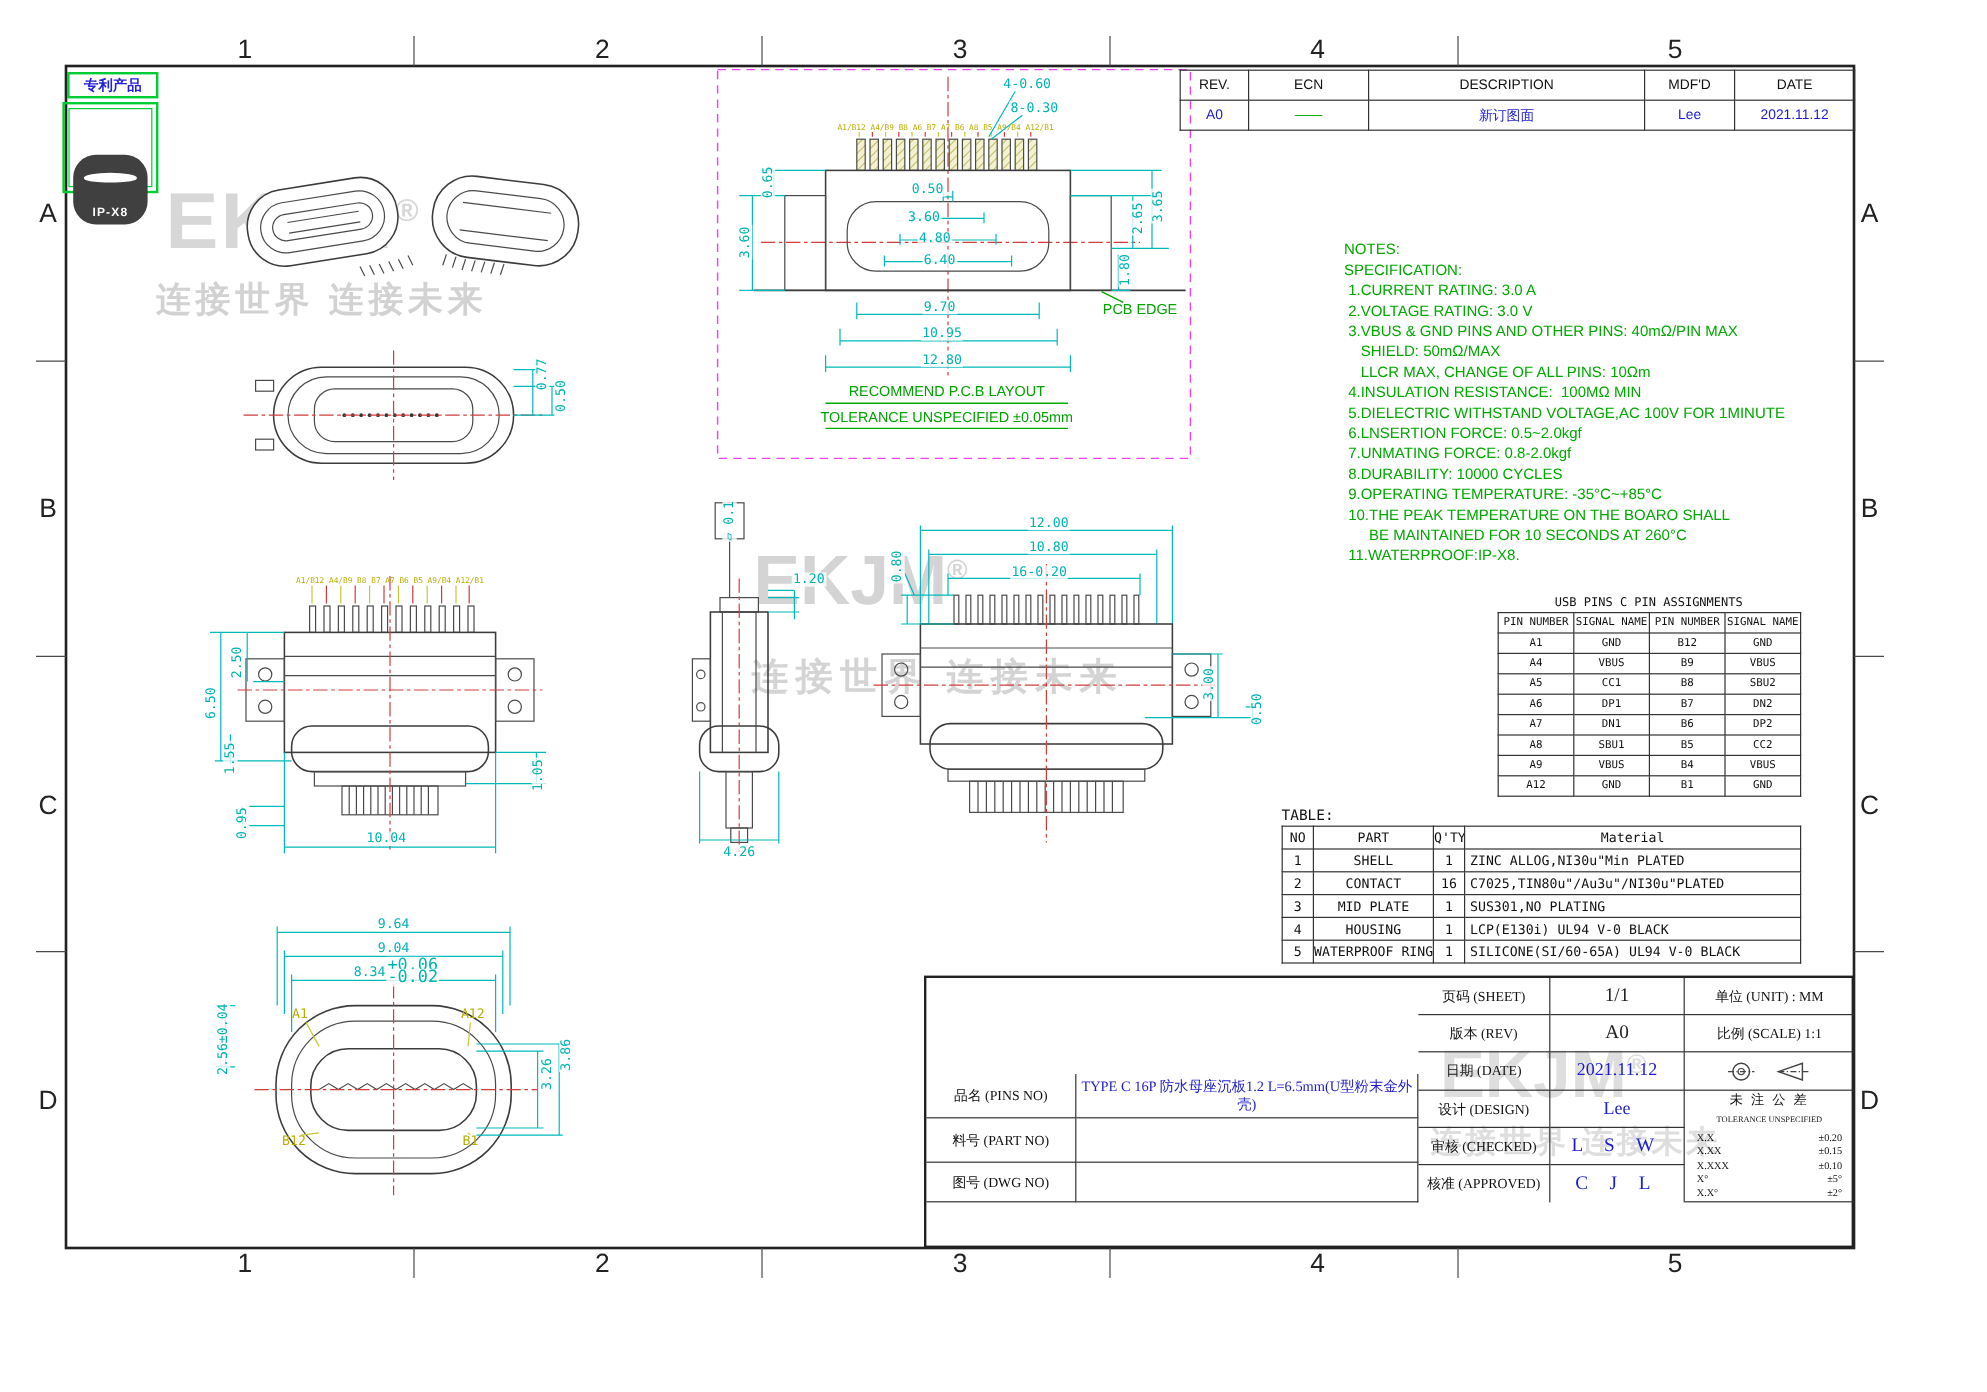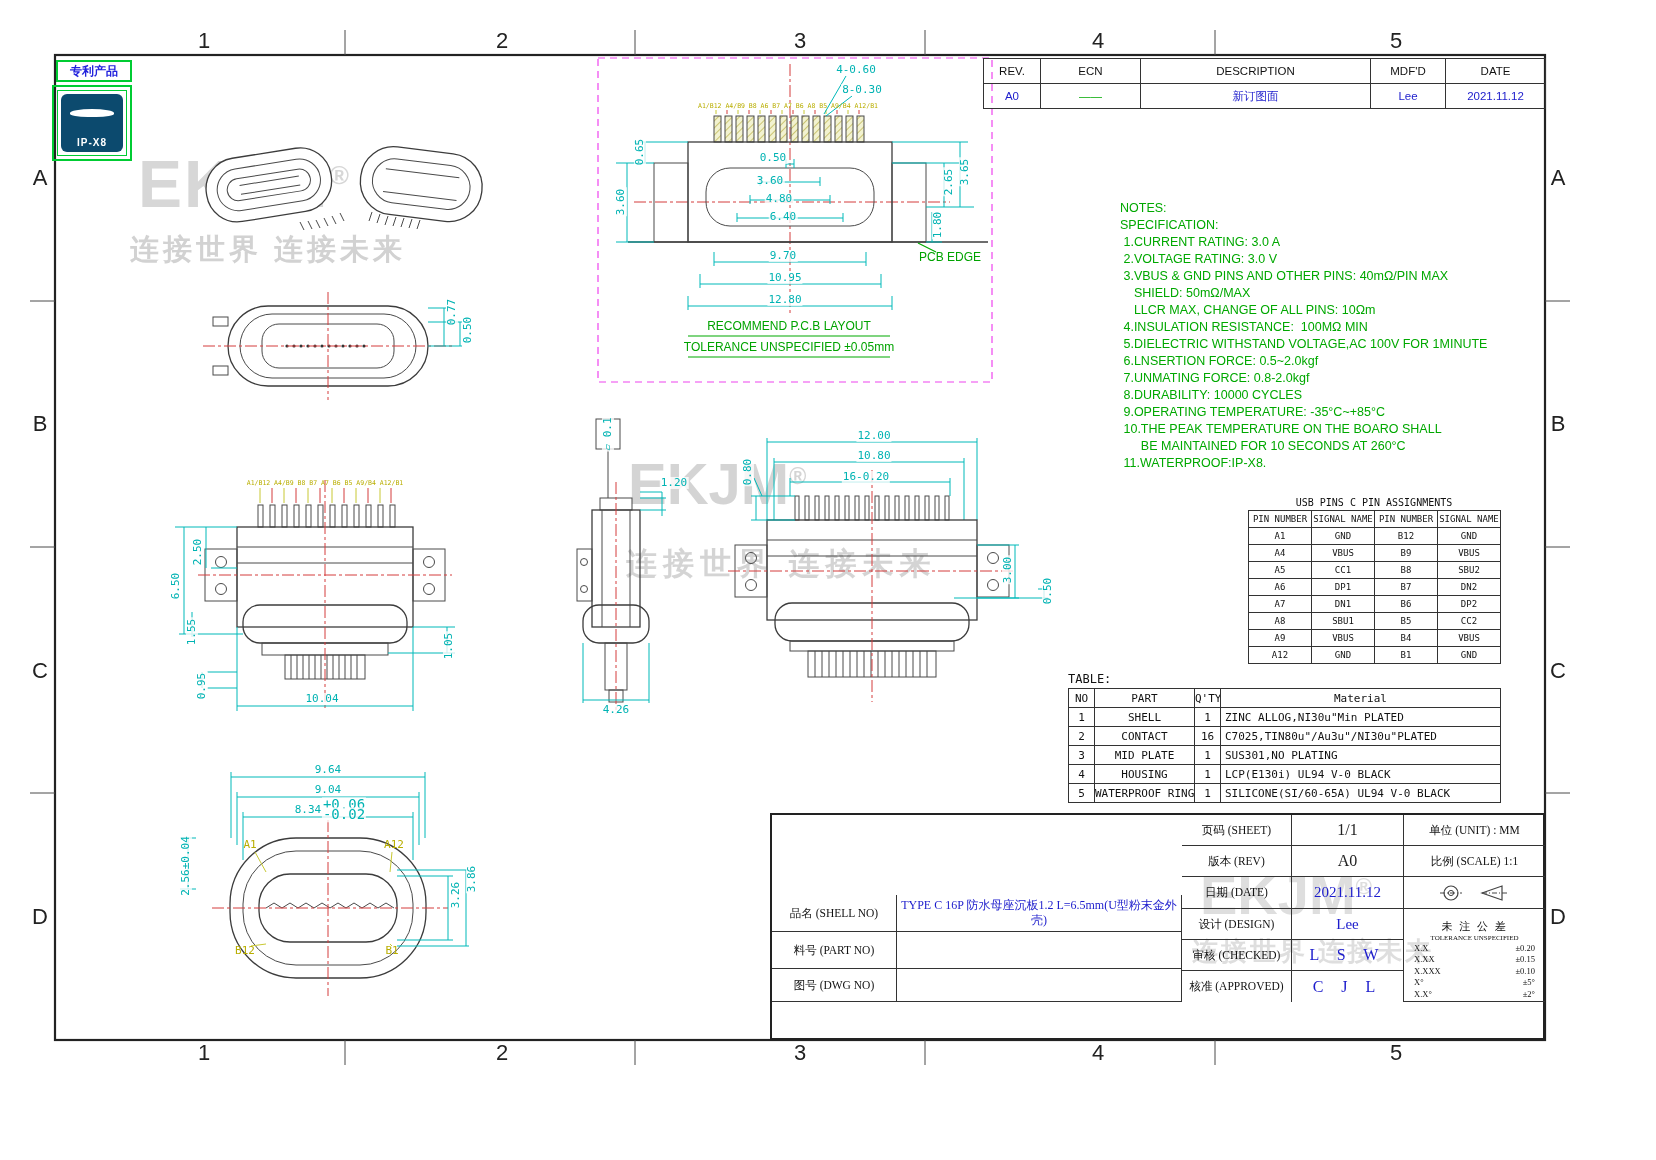--- a/index.html
+++ b/index.html
@@ -21,21 +21,21 @@
   .grid-top,.grid-bottom { position:absolute; left:55px; width:1490px; height:26px; display:flex; justify-content:space-around; align-items:center; }
   .grid-top { top:28px; } .grid-bottom { top:1040px; }
   .grid-left,.grid-right { position:absolute; top:55px; height:985px; width:24px; display:flex; flex-direction:column; justify-content:space-around; align-items:center; }
   .grid-left { left:28px; } .grid-right { left:1546px; }
   .gl { font-size:22px; color:#222; }
 
   
   .patent-box { position:absolute; left:56px; top:60px; width:76px; height:22px; border:2px solid #00cc33; color:#2222dd; font-size:12px; font-weight:bold; display:flex; align-items:center; justify-content:center; }
   .ip-box { position:absolute; left:52px; top:85px; width:80px; height:76px; border:2px solid #00cc33; padding:3px; }
   .ip-box .inner { width:100%; height:100%; border:1px solid #00cc33; padding:3px; }
-  .ip-blob { width:100%; height:100%; background:#0c4a6e; border-radius:6px; position:relative; }
+  .ip-blob { width:100%; height:100%; background:#404040; border-radius:19px; position:relative;margin-top:35px; }
   .ip-blob .wave { position:absolute; left:14%; top:26%; width:72%; height:8px; background:#fff; border-radius:50% 50% 40% 40%; }
   .ip-blob .ip-text { position:absolute; bottom:4px; width:100%; text-align:center; color:#fff; font-size:10px; font-weight:bold; letter-spacing:1px; }
 
   
   .dim { position:absolute; transform:translate(-50%,-50%); color:#00b3b3; font:11px "DejaVu Sans Mono",monospace; white-space:nowrap; background:rgba(255,255,255,.78); padding:0 1px; line-height:1.1; }
   .dim.v { transform:translate(-50%,-50%) rotate(-90deg); }
   .dim.grn { color:#00a300; background:transparent; font-family:"Liberation Sans",sans-serif; font-size:12px; }
   .dim.yel { color:#b9ae00; background:transparent; }
   .dim.tiny { font-size:6.5px; }
   .dim.sm { font-size:14px; }
@@ -556,21 +556,21 @@
       <td>5</td>
       <td>WATERPROOF RING</td>
       <td>1</td>
       <td class="mat">SILICONE(SI/60-65A) UL94 V-0 BLACK</td>
     </tr>
     </tbody>
 </table>
 
 <div class="tb">
 
-  <div class="cell lbl" style="left:0;top:80px;width:125px;height:37px">品名 (SHELL NO)</div>
+  <div class="cell lbl" style="left:0;top:80px;width:125px;height:37px">品名 (PINS NO)</div>
   <div class="cell item-val" style="left:125px;top:80px;width:285px;height:37px">TYPE C 16P 防水母座沉板1.2 L=6.5mm(U型粉末金外壳)</div>
   <div class="cell lbl" style="left:0;top:117px;width:125px;height:37px">料号 (PART NO)</div>
   <div class="cell" style="left:125px;top:117px;width:285px;height:37px"></div>
   <div class="cell lbl" style="left:0;top:154px;width:125px;height:33px">图号 (DWG NO)</div>
   <div class="cell" style="left:125px;top:154px;width:285px;height:33px"></div>
 
   <div class="cell lbl" style="left:410px;top:0;width:110px;height:31px">页码 (SHEET)</div>
   <div class="cell val-dark" style="left:520px;top:0;width:112px;height:31px">1/1</div>
   <div class="cell lbl nr" style="left:632px;top:0;width:141px;height:31px">单位 (UNIT) : MM</div>
 
@@ -588,21 +588,21 @@
     </svg>
     <svg width="30" height="20" viewBox="0 0 30 20">
       <path d="M2 10 L22 3 L22 17 Z" fill="none" stroke="#444" stroke-width="1.2"></path>
       <line x1="2" y1="10" x2="29" y2="10" stroke="#444" stroke-width="1" stroke-dasharray="5 2 1 2"></line>
     </svg>
   </div>
 
   <div class="cell lbl" style="left:410px;top:94px;width:110px;height:31px">设计 (DESIGN)</div>
   <div class="cell val-blue" style="left:520px;top:94px;width:112px;height:31px">Lee</div>
 
-  <div class="cell nr" style="left:632px;top:94px;width:141px;height:93px;flex-direction:column;justify-content:flex-end">
+  <div class="cell nr" style="left:632px;top:94px;width:141px;height:93px;flex-direction:column;justify-content:space-between">
     <div class="tol-head">未 注 公 差</div>
     <div class="tol-sub">TOLERANCE UNSPECIFIED</div>
     <div class="tol-list">
 
     <div class="tol-row">
           <span>X.X</span>
           <span>±0.20</span>
         </div>
         <div class="tol-row">
           <span>X.XX</span>

